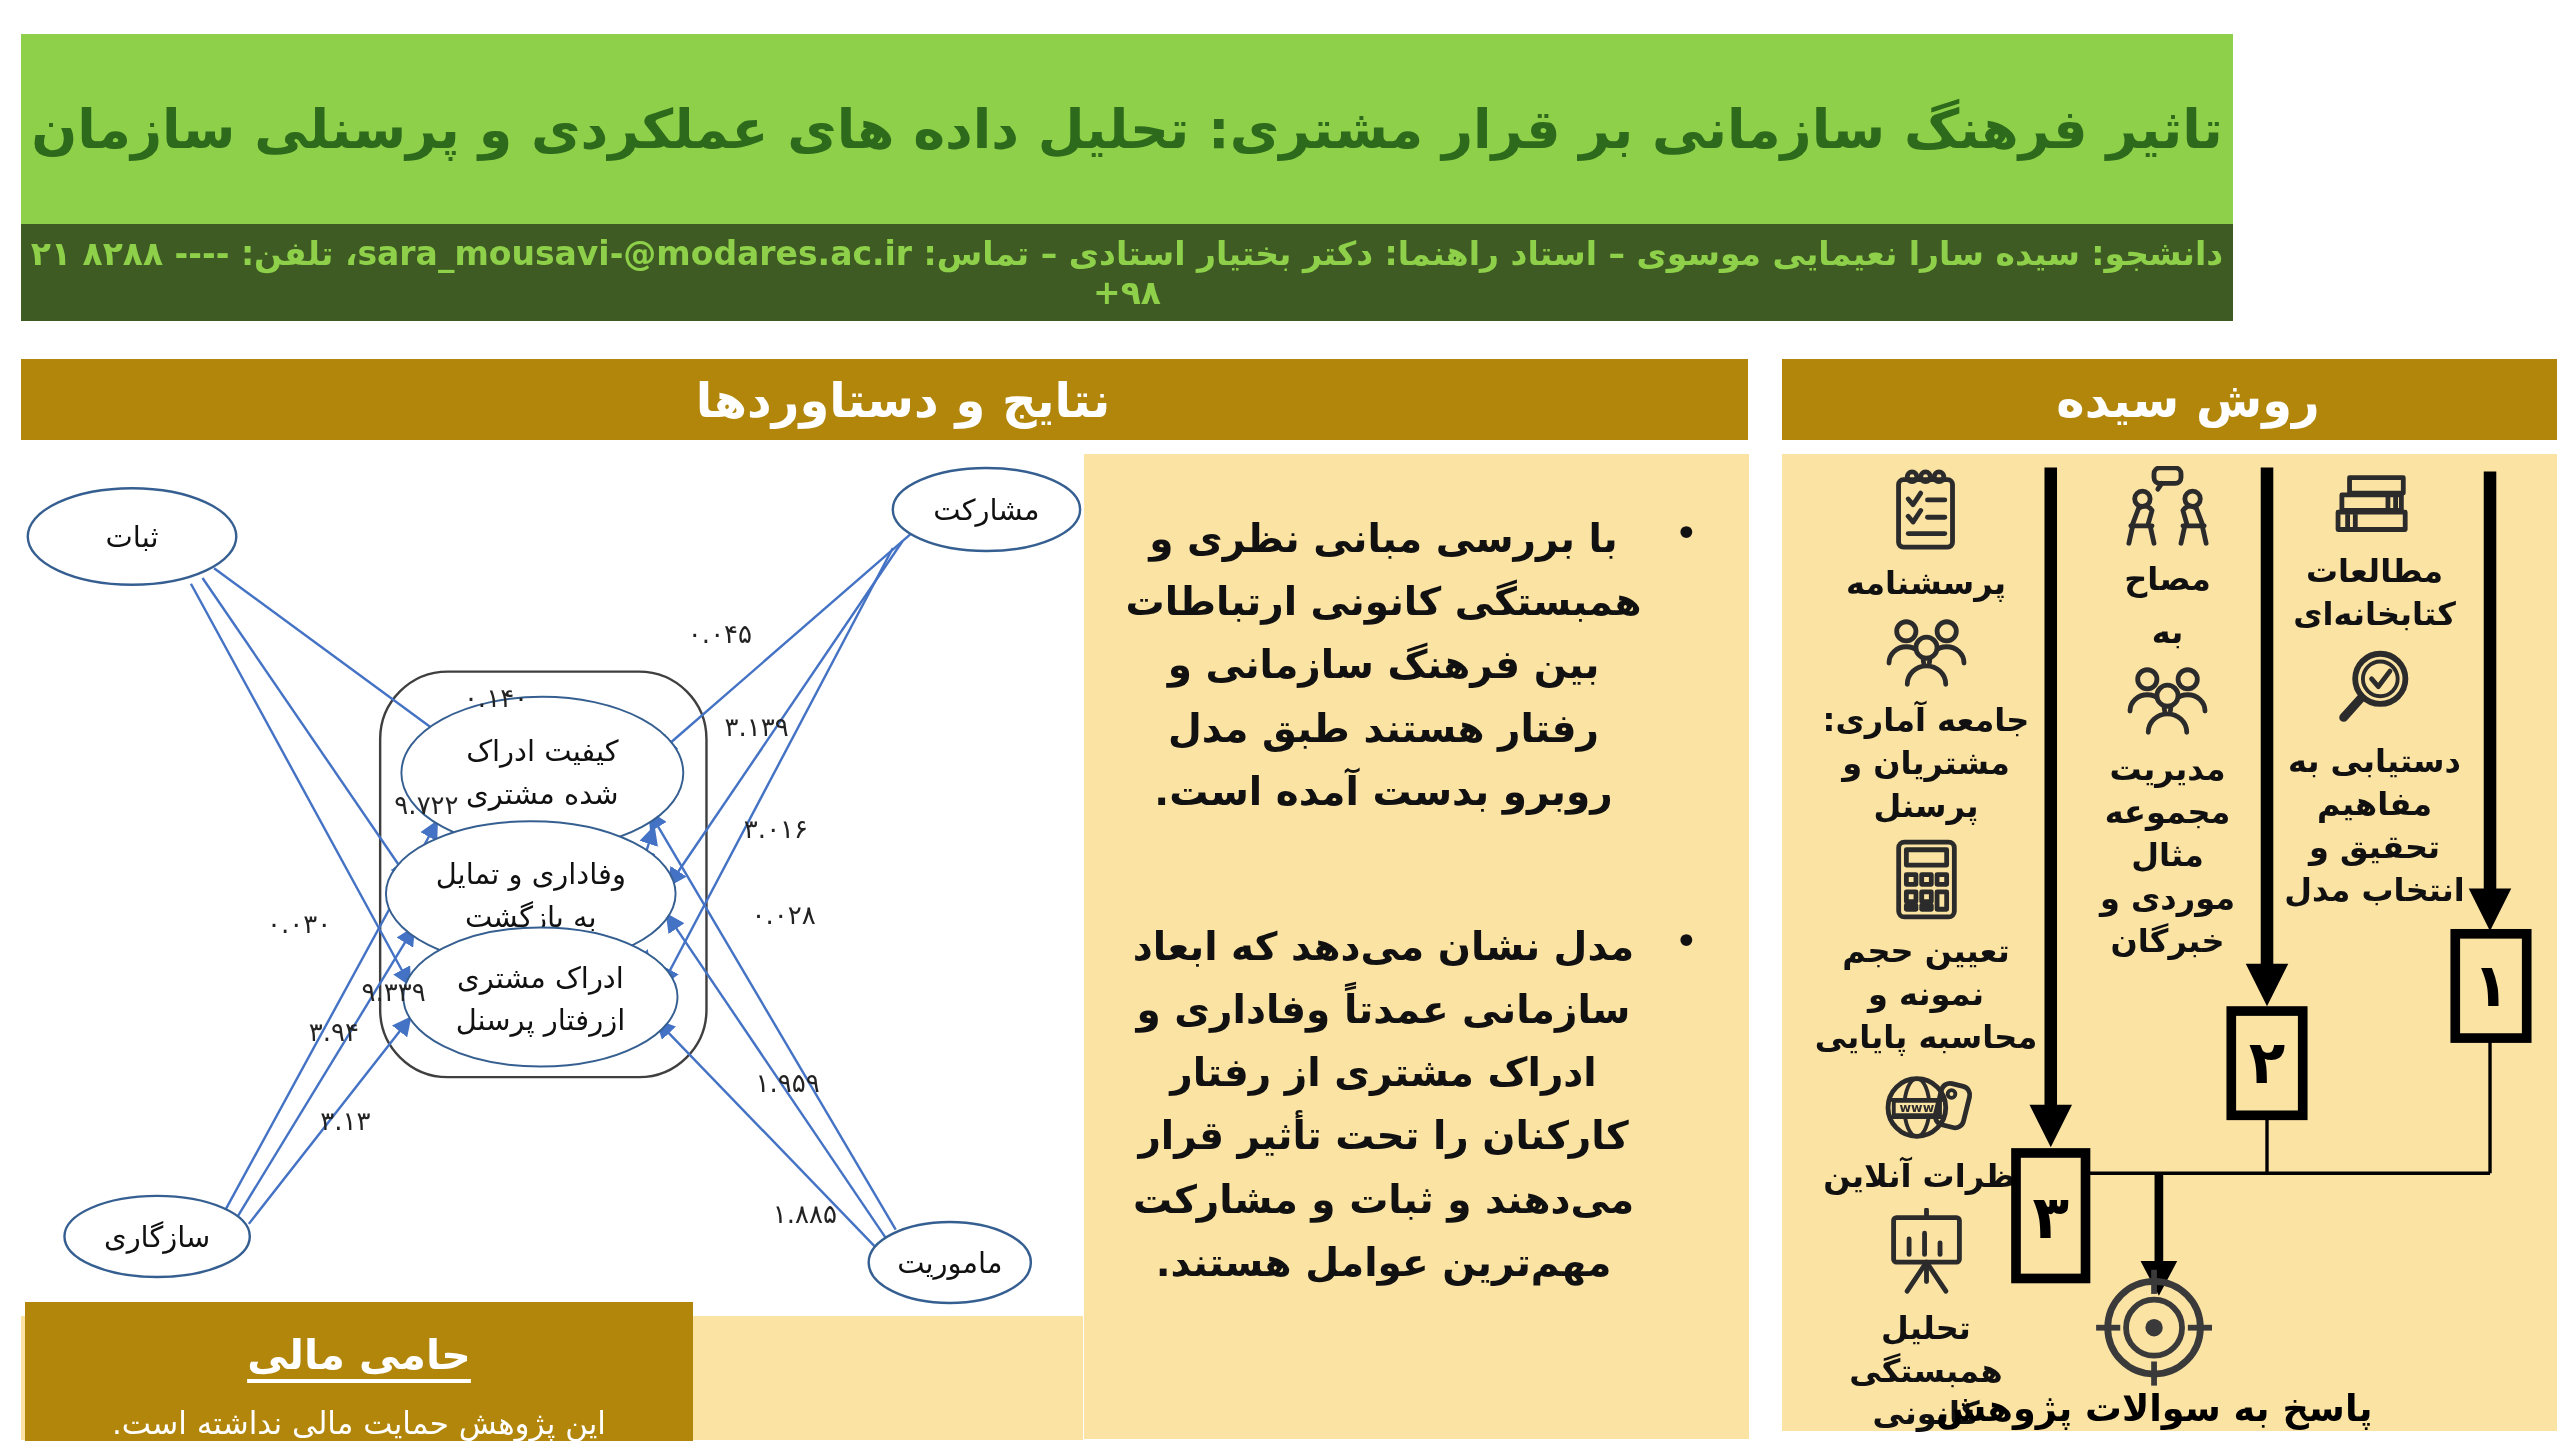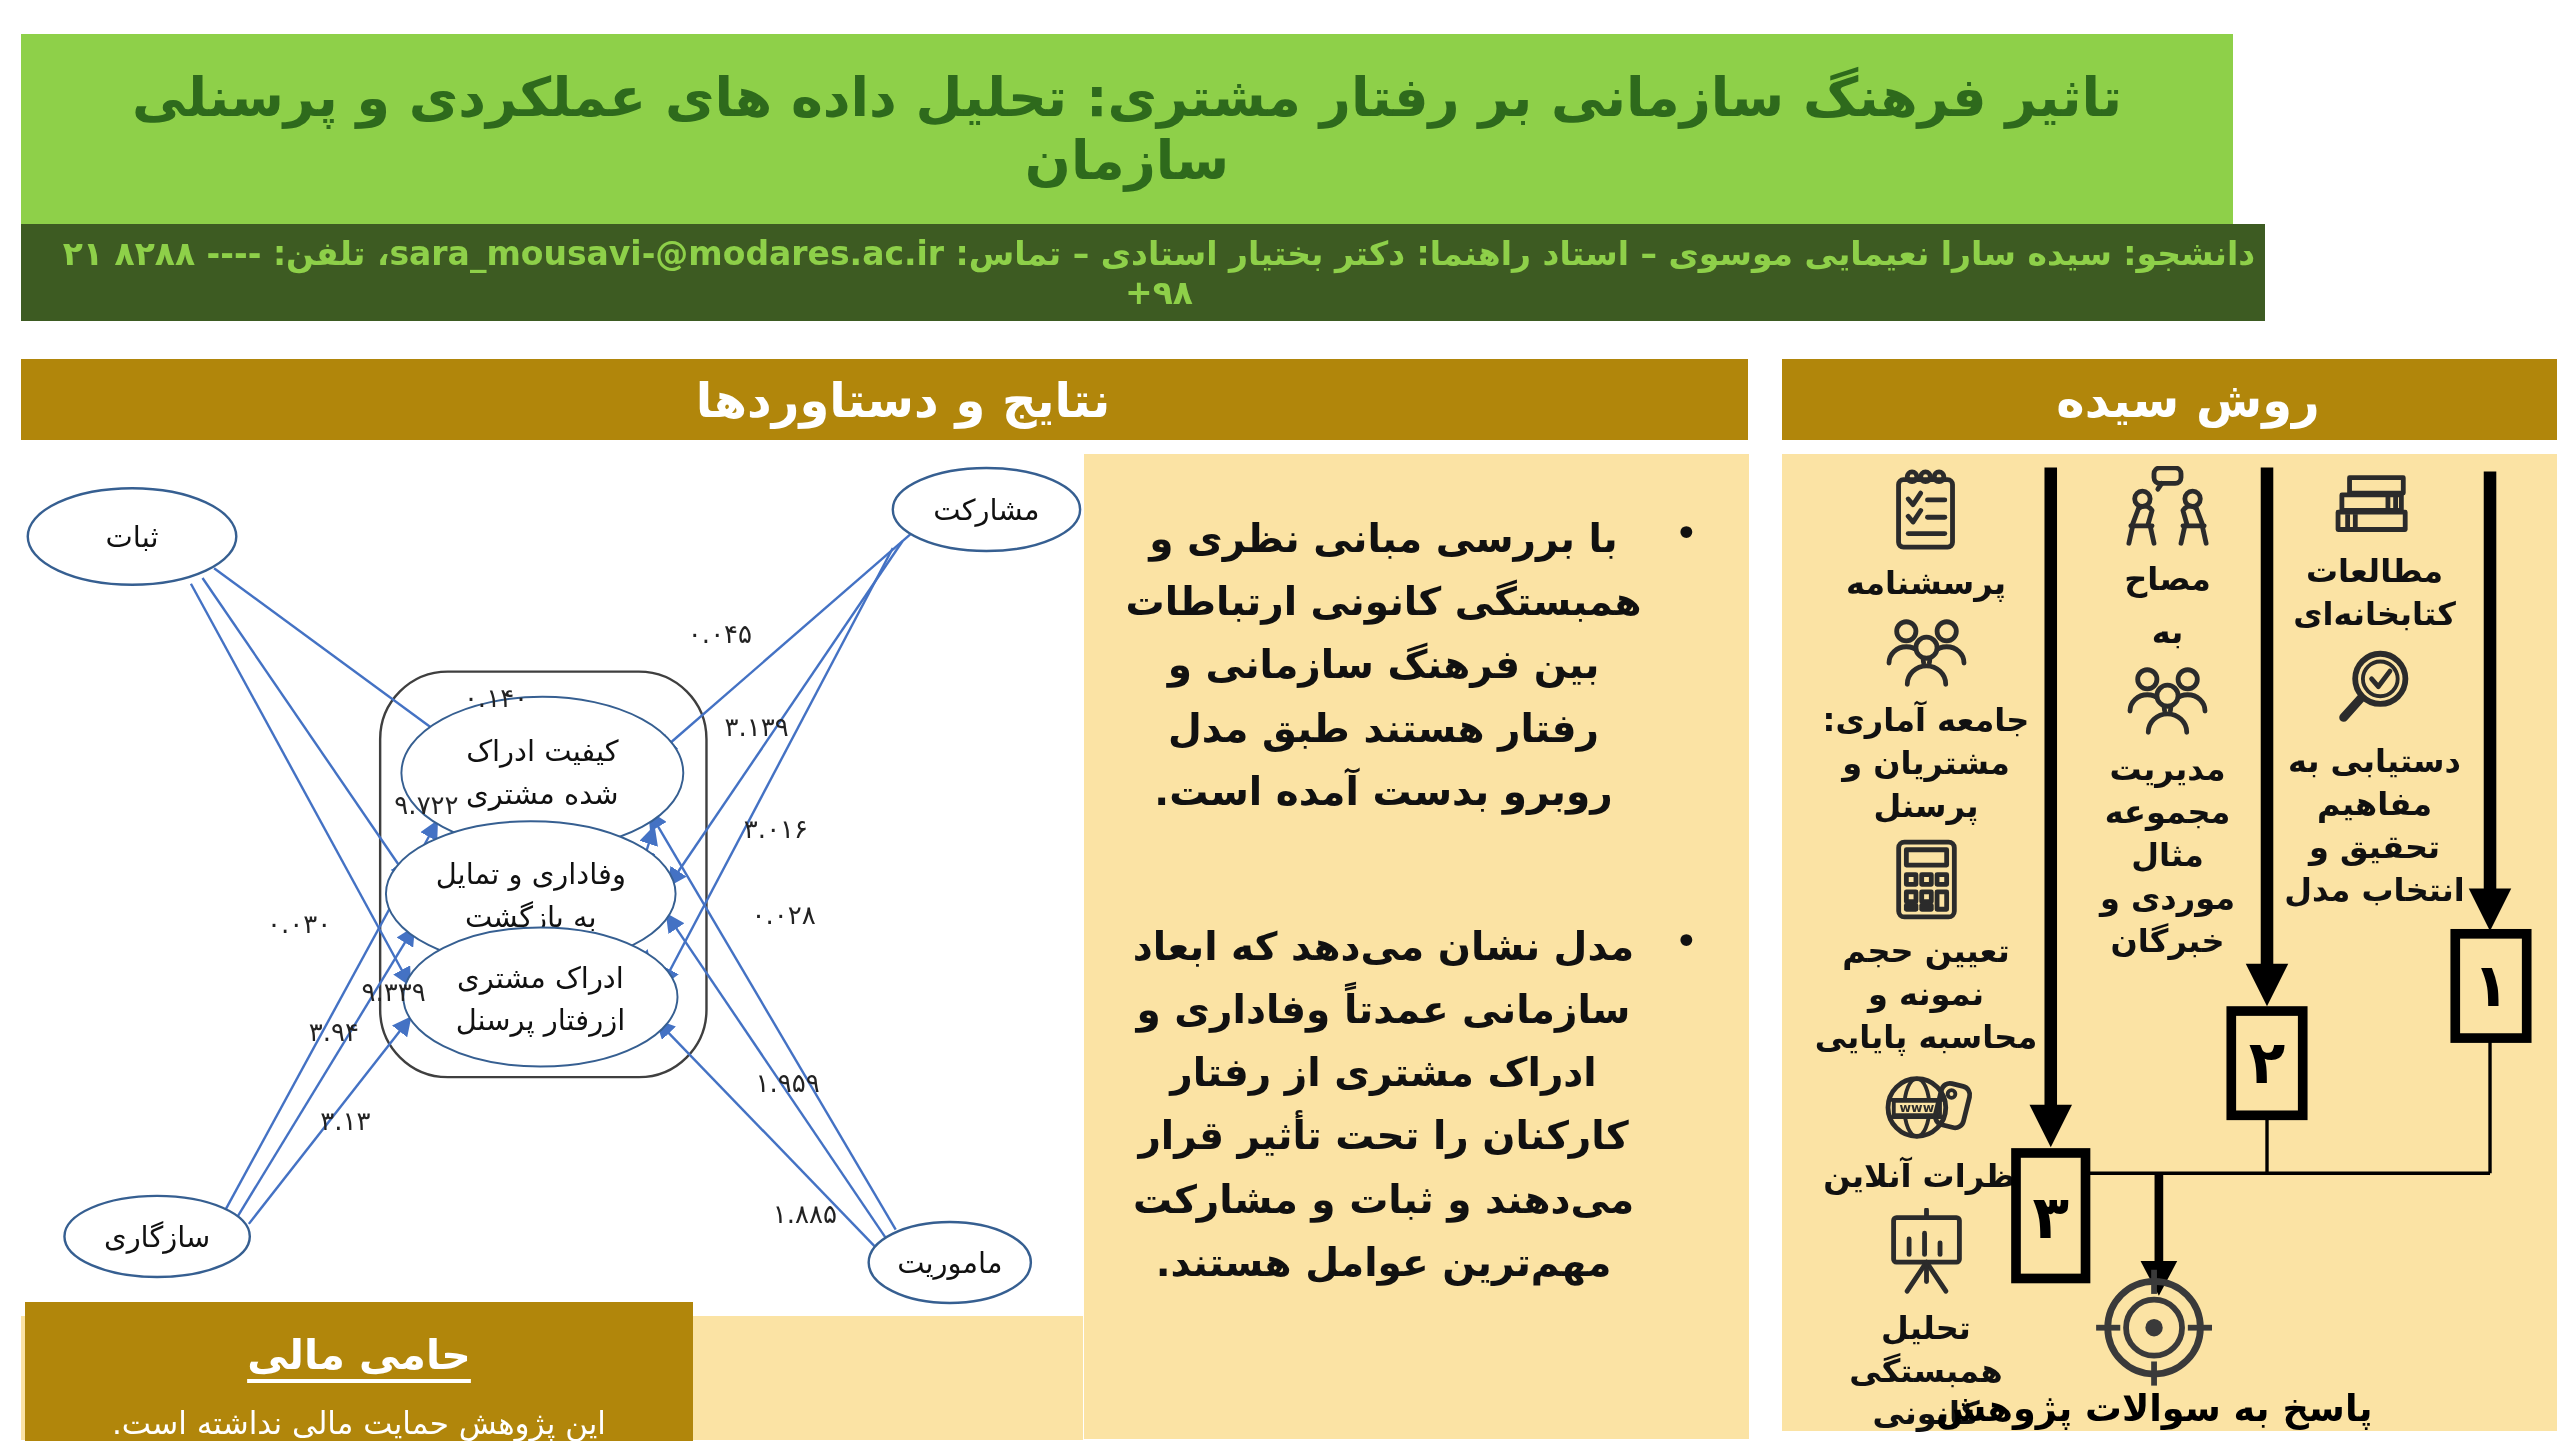--- a/index.html
+++ b/index.html
@@ -4,21 +4,21 @@
 <style>
   html,body{margin:0;padding:0;background:#fff;}
   .poster{position:relative;width:2576px;height:1449px;background:#fff;overflow:hidden;
           font-family:"DejaVu Sans",sans-serif;direction:rtl;}
   .abs{position:absolute;}
   
   .green-header{left:21px;top:34px;width:2212px;height:190px;background:#8ED049;
     display:flex;align-items:center;justify-content:center;}
   .green-header .title{color:#2E6A1C;font-weight:bold;font-size:54px;text-align:center;}
   .dark-bar{left:21px;top:224px;width:2212px;height:97px;background:#3D5B22;
-    display:flex;align-items:center;justify-content:center;padding-left:32px;}
+    display:flex;align-items:center;justify-content:center;}
   .dark-bar .byline{color:#8ED049;font-weight:bold;font-size:33px;text-align:center;}
   
   .logo{left:2255px;top:7.7px;width:319px;height:328px;text-align:center;}
   .logo-caption{color:#2F6B47;font-weight:bold;font-size:33px;margin-top:-11.6px;}
   
   .sec-header{height:81px;background:#B1860B;display:flex;align-items:center;justify-content:center;}
   .sec-header span{color:#fff;font-weight:bold;font-size:48px;margin-left:37px;}
   .results-header{left:21px;top:359px;width:1727px;}
   .method-header{left:1782px;top:359px;width:775px;}
   
@@ -44,21 +44,21 @@
   .mlabel{font-weight:bold;font-size:32px;line-height:1.34;color:#111;text-align:center;}
   .flow{position:absolute;left:0;top:0;}
   .micon{flex:0 0 auto;}
 </style>
 </head>
 <body>
 
 <div class="poster">
 
   <div class="abs green-header">
-    <div class="title">تاثیر فرهنگ سازمانی بر رفتار مشتری: تحلیل داده های عملکردی و پرسنلی سازمان</div>
+    <div class="title">تاثیر فرهنگ سازمانی بر قرار مشتری: تحلیل داده های عملکردی و پرسنلی سازمان</div>
   </div>
 
   <div class="abs dark-bar">
     <div class="byline">دانشجو: سیده سارا نعیمایی موسوی – استاد راهنما: دکتر بختیار استادی – تماس: sara_mousavi-@modares.ac.ir، تلفن: ---- ۸۲۸۸ ۲۱ ۹۸+</div>
   </div>
 
 
   <div class="abs sec-header results-header">
     <span>نتایج و دستاوردها</span>
   </div>

